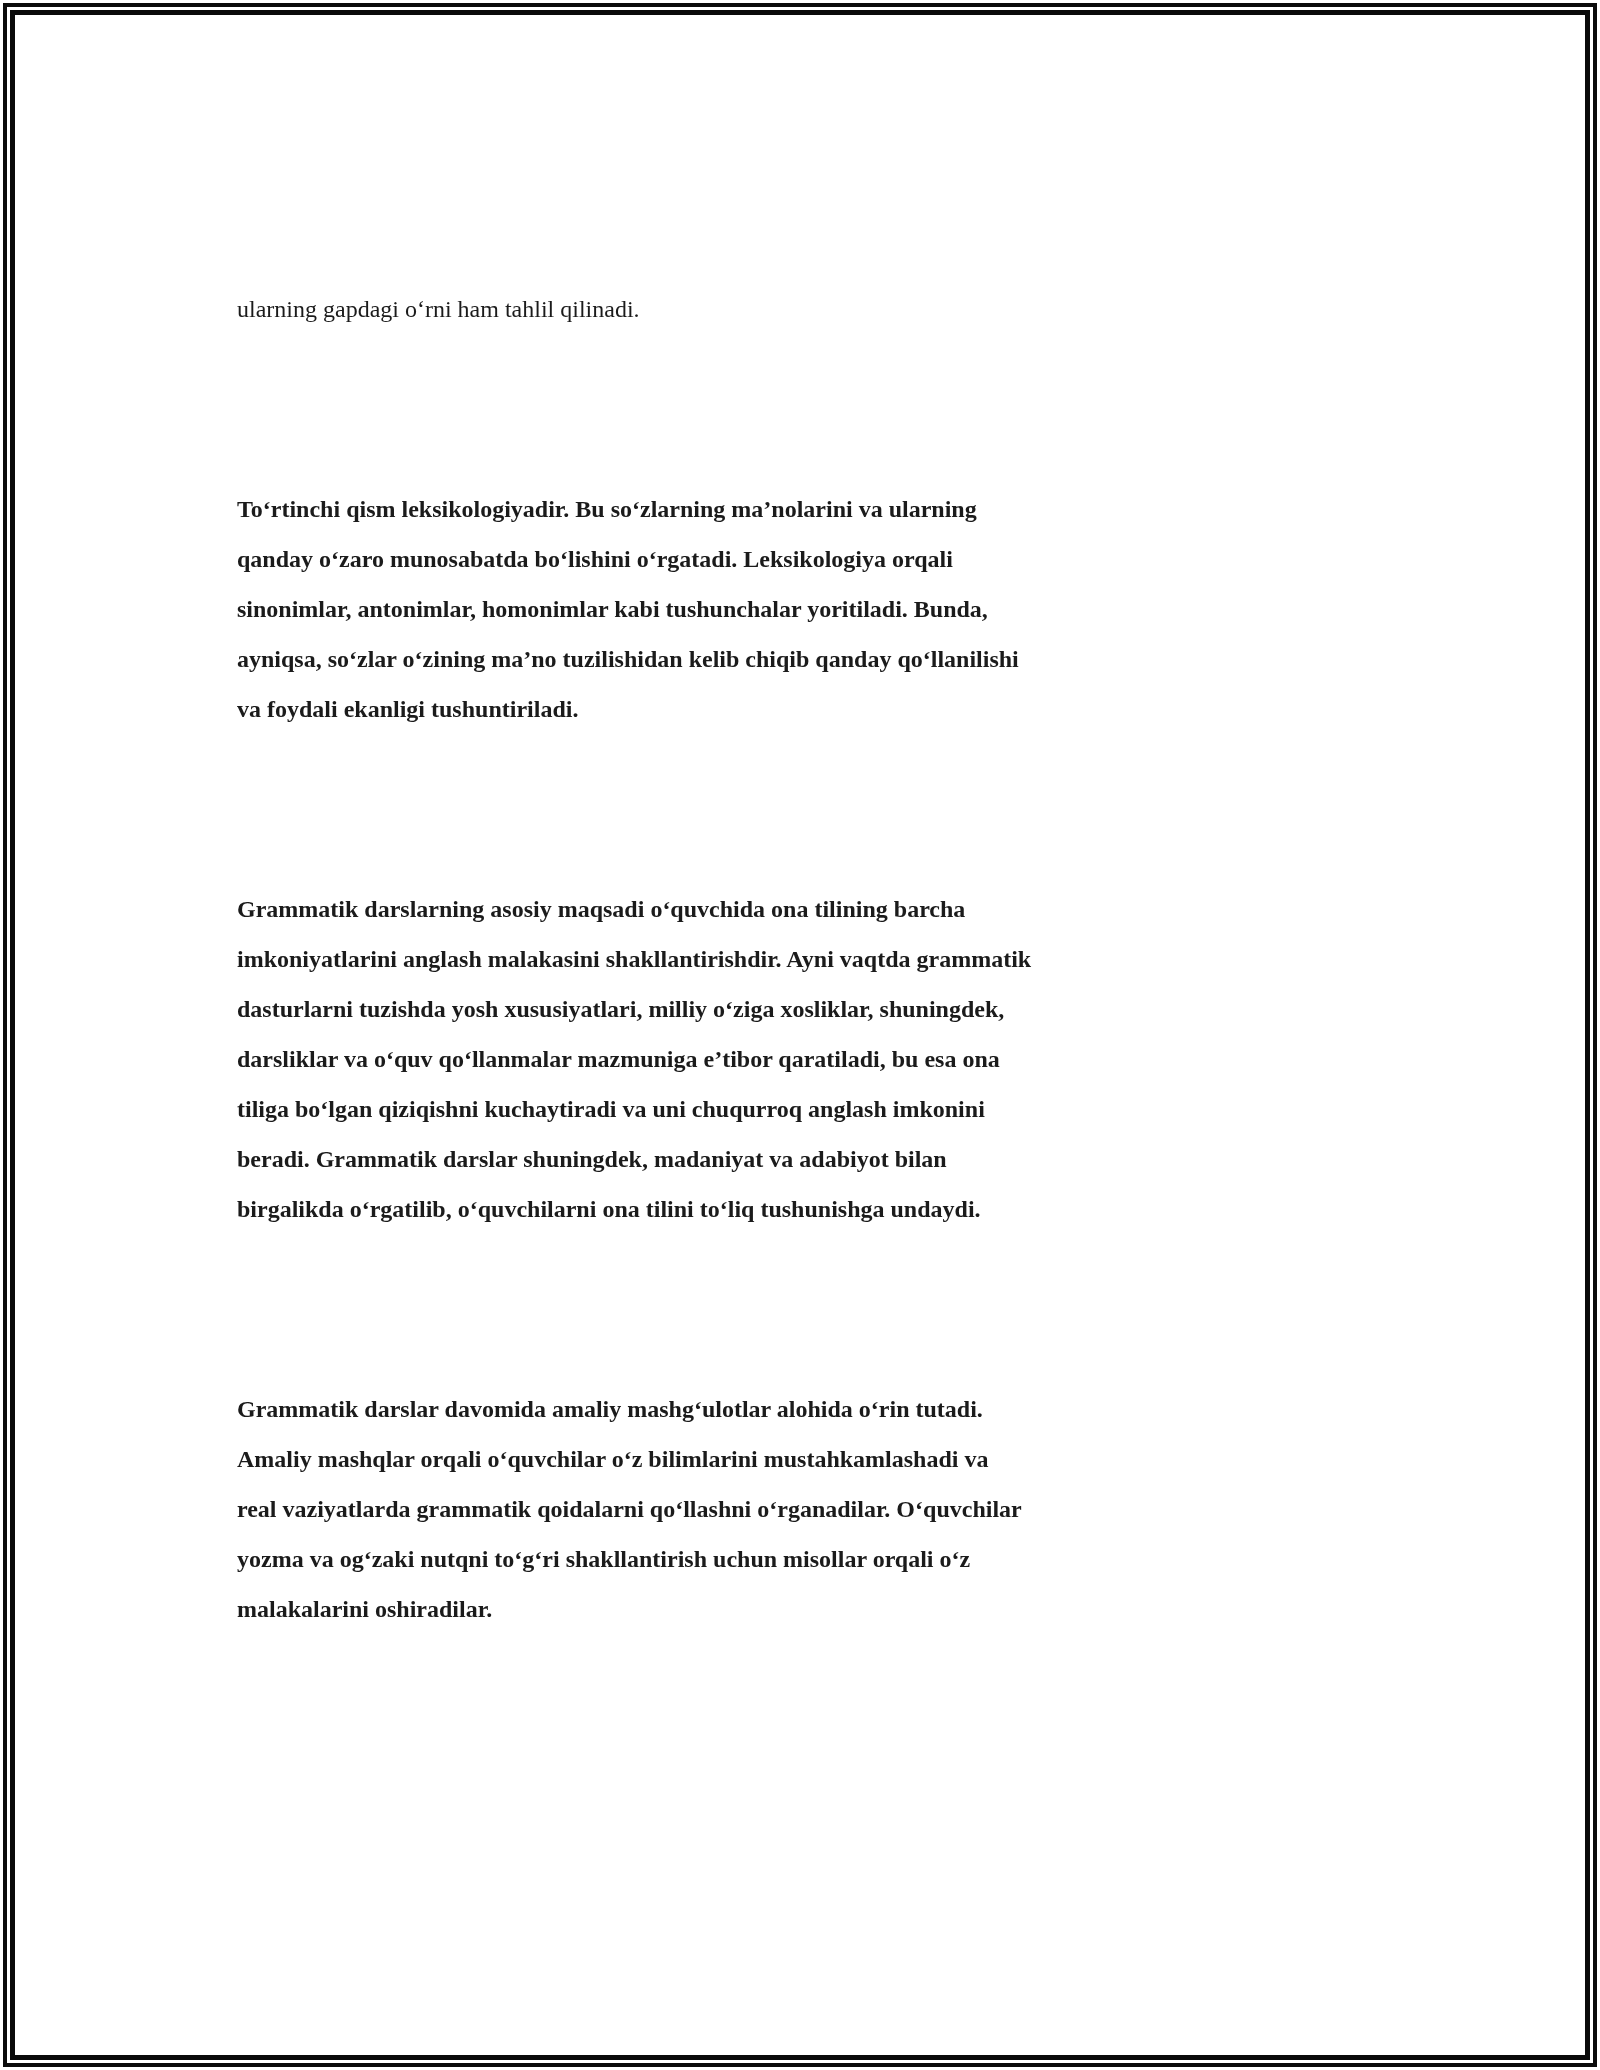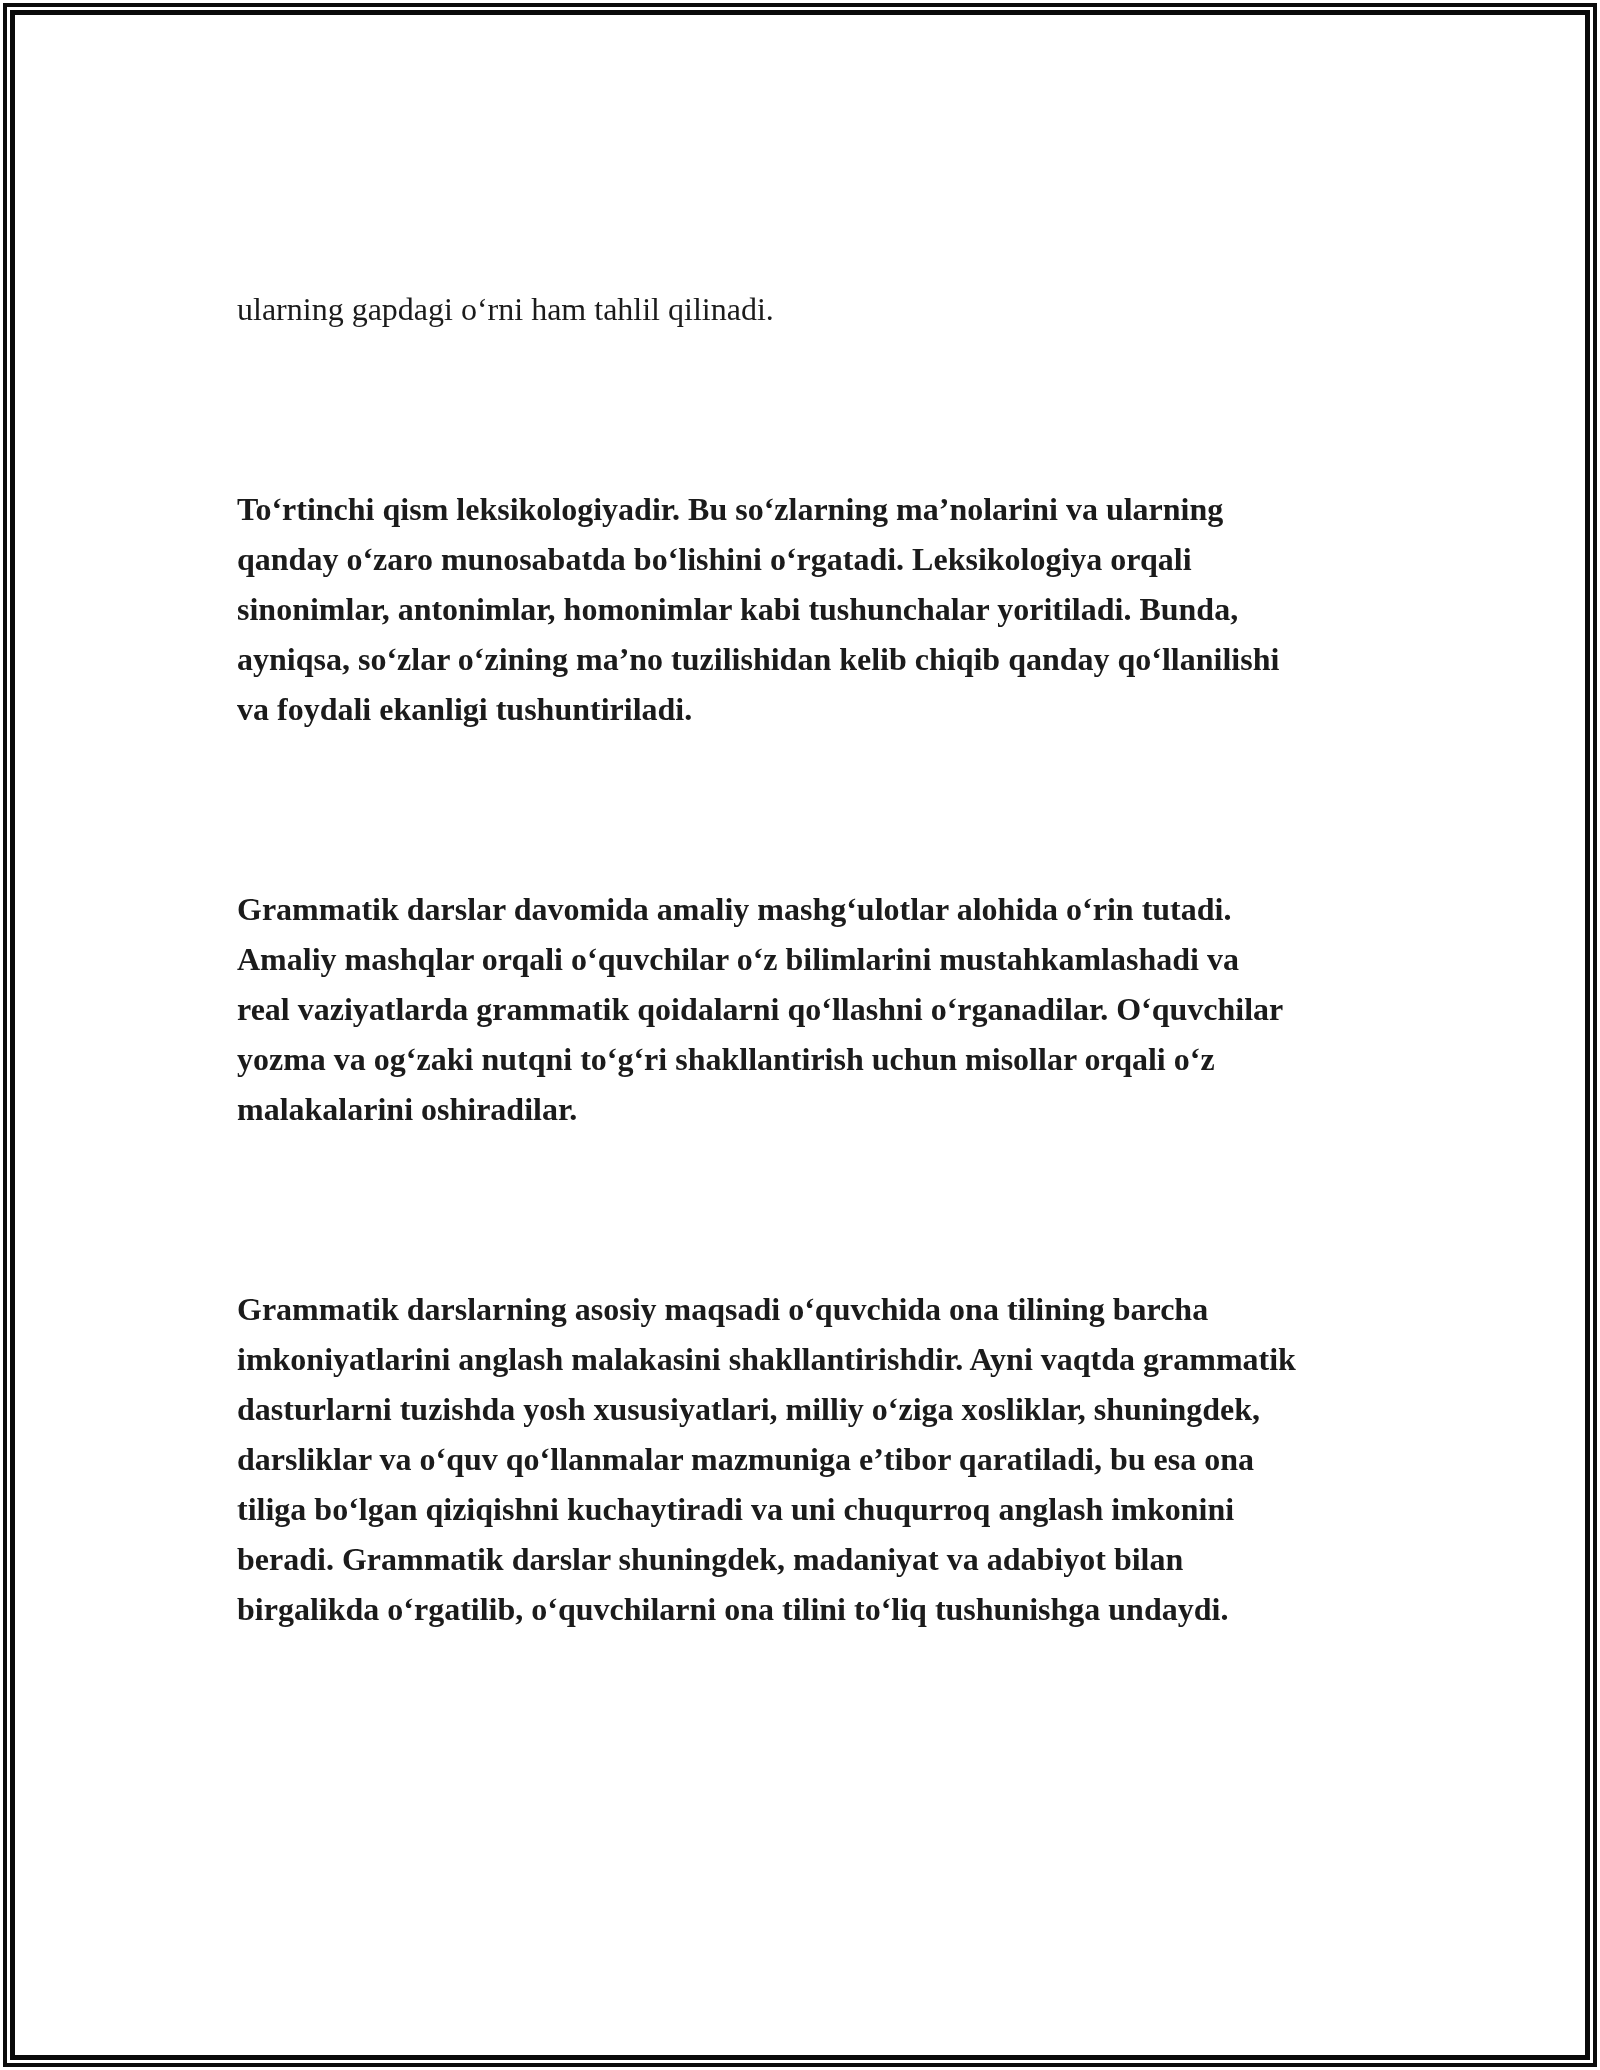--- a/index.html
+++ b/index.html
@@ -24,21 +24,21 @@
     position:absolute;
     inset:3px;
     border:5px solid var(--border-col);
   }
   .content{
     position:absolute;
     left:237px;
     top:184px;
     right:140px;
     color:var(--text-col);
-    font-size:32px;
+    font-size:24px;
     line-height:50px;
     white-space:pre;
   }
   .para{
     margin:0;
   }
   .para + .para{
     margin-top:50px;
     font-weight:bold;
   }
@@ -50,26 +50,26 @@
   <div class="frame-outer">
     <div class="frame-inner"></div>
   </div>
   <div class="content">
     <p class="para">ularning gapdagi o‘rni ham tahlil qilinadi.</p>
     <p class="para">To‘rtinchi qism leksikologiyadir. Bu so‘zlarning ma’nolarini va ularning
 qanday o‘zaro munosabatda bo‘lishini o‘rgatadi. Leksikologiya orqali
 sinonimlar, antonimlar, homonimlar kabi tushunchalar yoritiladi. Bunda,
 ayniqsa, so‘zlar o‘zining ma’no tuzilishidan kelib chiqib qanday qo‘llanilishi
 va foydali ekanligi tushuntiriladi.</p>
-    <p class="para">Grammatik darslar davomida amaliy mashg‘ulotlar alohida o‘rin tutadi.
-Amaliy mashqlar orqali o‘quvchilar o‘z bilimlarini mustahkamlashadi va
-real vaziyatlarda grammatik qoidalarni qo‘llashni o‘rganadilar. O‘quvchilar
-yozma va og‘zaki nutqni to‘g‘ri shakllantirish uchun misollar orqali o‘z
-malakalarini oshiradilar.</p>
     <p class="para">Grammatik darslarning asosiy maqsadi o‘quvchida ona tilining barcha
 imkoniyatlarini anglash malakasini shakllantirishdir. Ayni vaqtda grammatik
 dasturlarni tuzishda yosh xususiyatlari, milliy o‘ziga xosliklar, shuningdek,
 darsliklar va o‘quv qo‘llanmalar mazmuniga e’tibor qaratiladi, bu esa ona
 tiliga bo‘lgan qiziqishni kuchaytiradi va uni chuqurroq anglash imkonini
 beradi. Grammatik darslar shuningdek, madaniyat va adabiyot bilan
 birgalikda o‘rgatilib, o‘quvchilarni ona tilini to‘liq tushunishga undaydi.</p>
+    <p class="para">Grammatik darslar davomida amaliy mashg‘ulotlar alohida o‘rin tutadi.
+Amaliy mashqlar orqali o‘quvchilar o‘z bilimlarini mustahkamlashadi va
+real vaziyatlarda grammatik qoidalarni qo‘llashni o‘rganadilar. O‘quvchilar
+yozma va og‘zaki nutqni to‘g‘ri shakllantirish uchun misollar orqali o‘z
+malakalarini oshiradilar.</p>
   </div>
 </div>
 
 </body></html>

